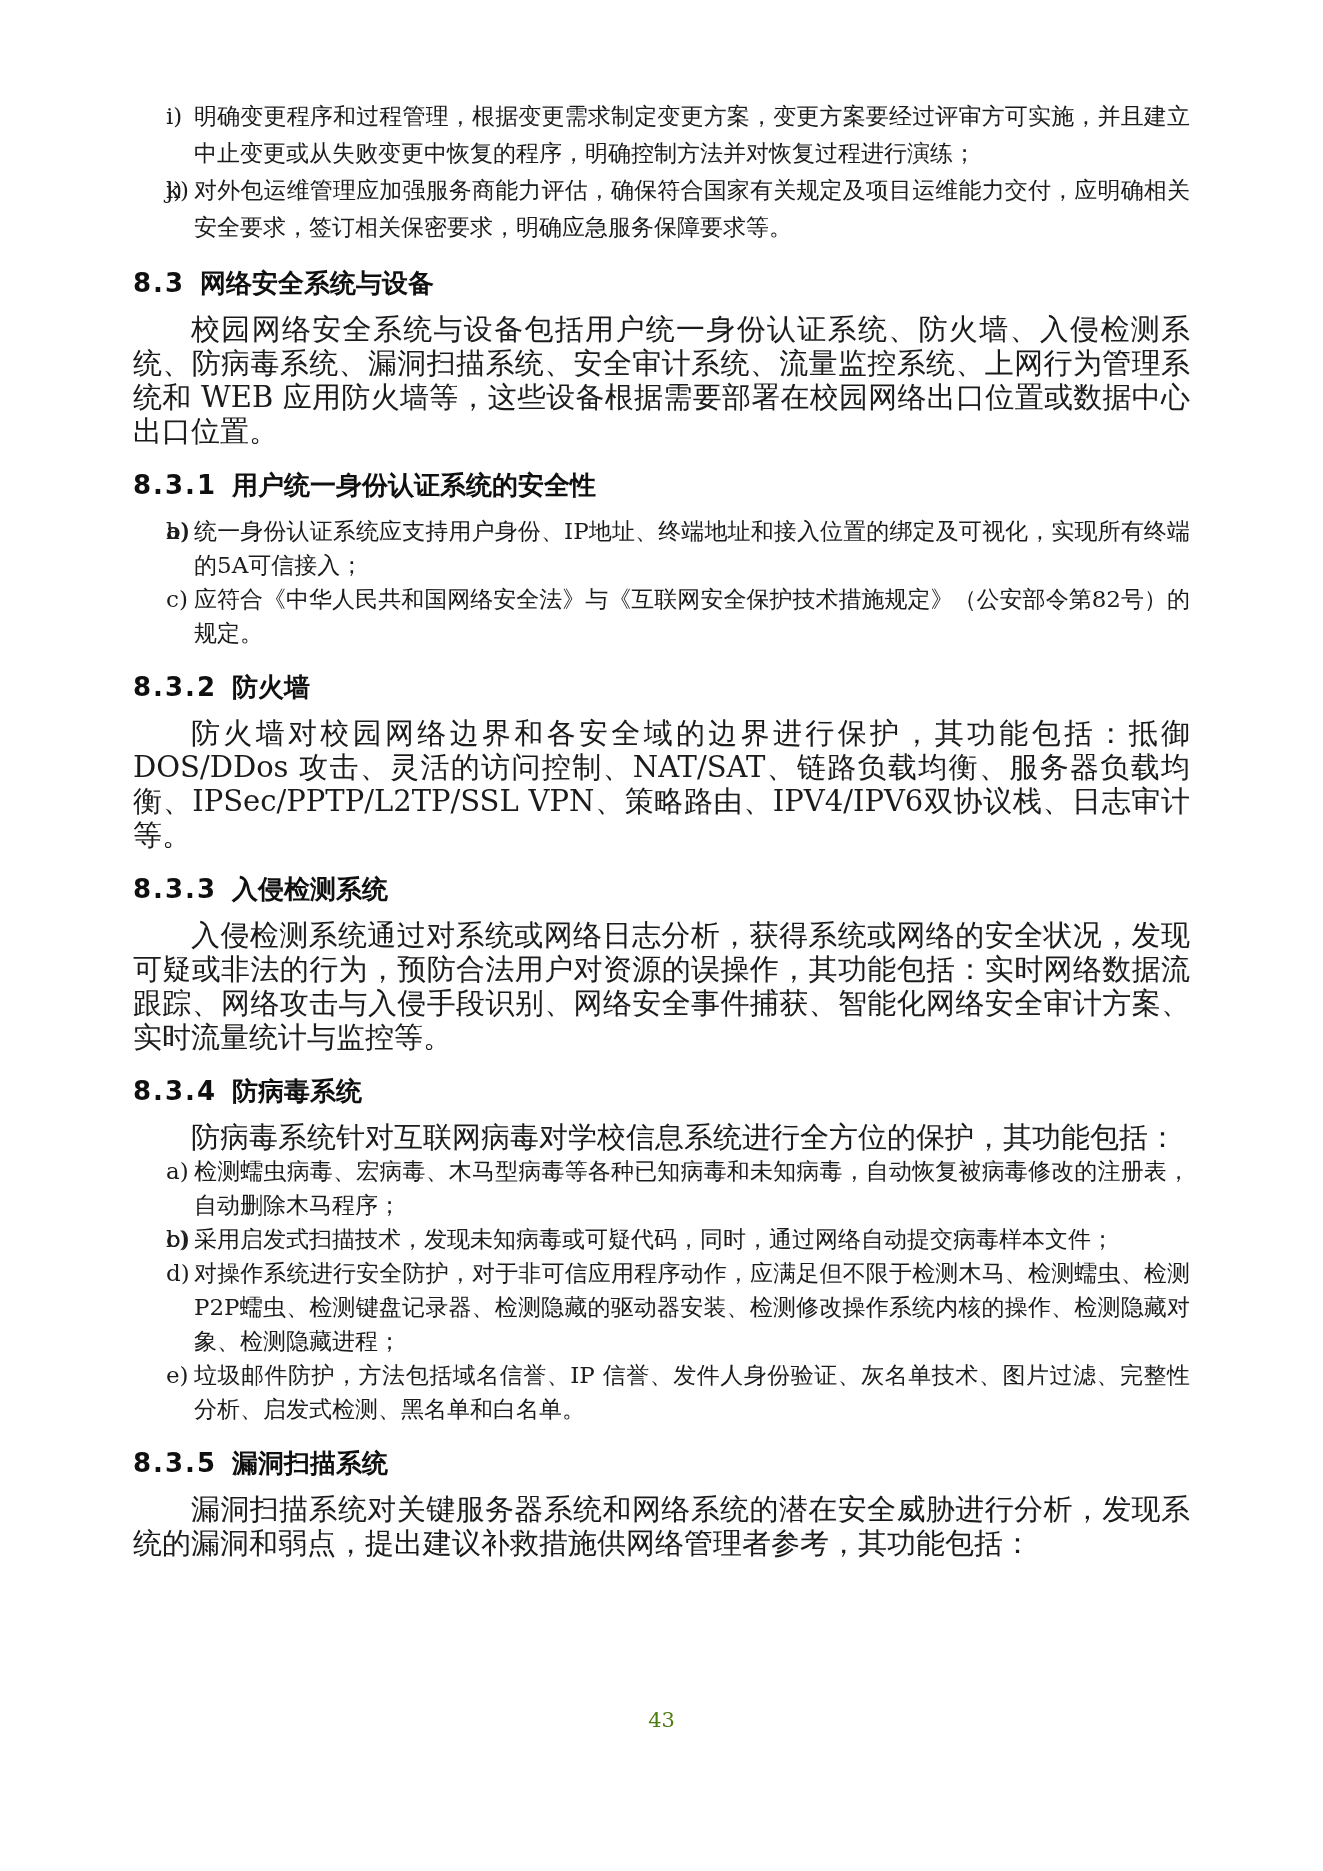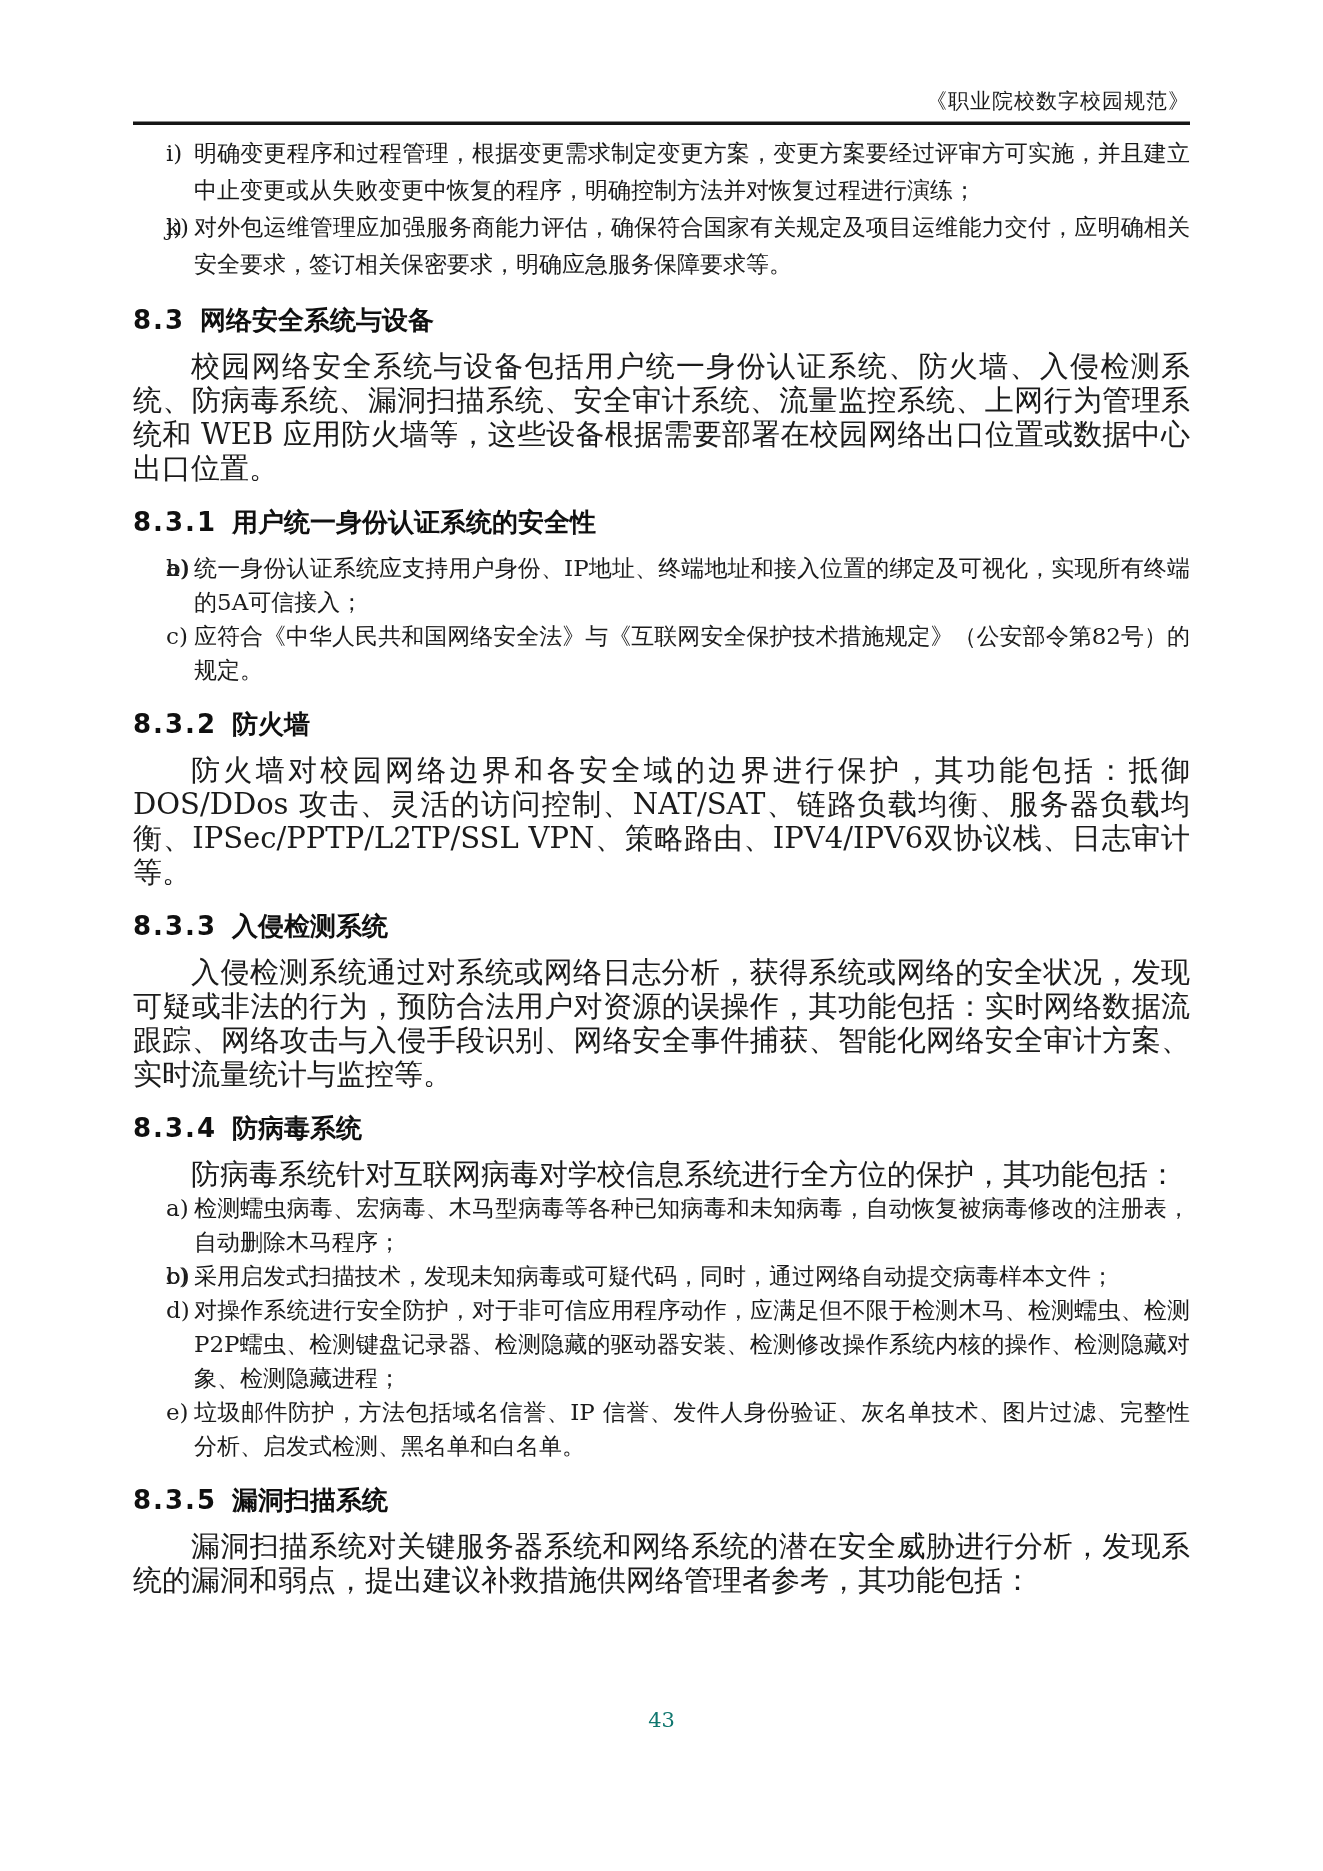--- a/index.html
+++ b/index.html
@@ -67,32 +67,28 @@
     text-indent: 2em;
   }
   
   .page-number {
     position: absolute;
     left: 0;
     right: 0;
     top: 1708px;
     text-align: center;
     font-size: 21px;
-    color: #0f766e;
+    color: #4d7c0f;
   }
 </style>
 </head>
 <body>
 
 <div class="page">
 
-  <div>
-    <div class="doc-header-title">《职业院校数字校园规范》</div>
-    <div class="header-rule"></div>
-  </div>
 
   <ol class="clause-list intro-list">
     <li class="clause-item">
       <span class="clause-label">i)</span>
       <span class="clause-text">明确变更程序和过程管理，根据变更需求制定变更方案，变更方案要经过评审方可实施，并且建立中止变更或从失败变更中恢复的程序，明确控制方法并对恢复过程进行演练；</span>
     </li>
     <li class="clause-item">
       <span class="clause-label">j)</span>
     </li>
     <li class="clause-item">

